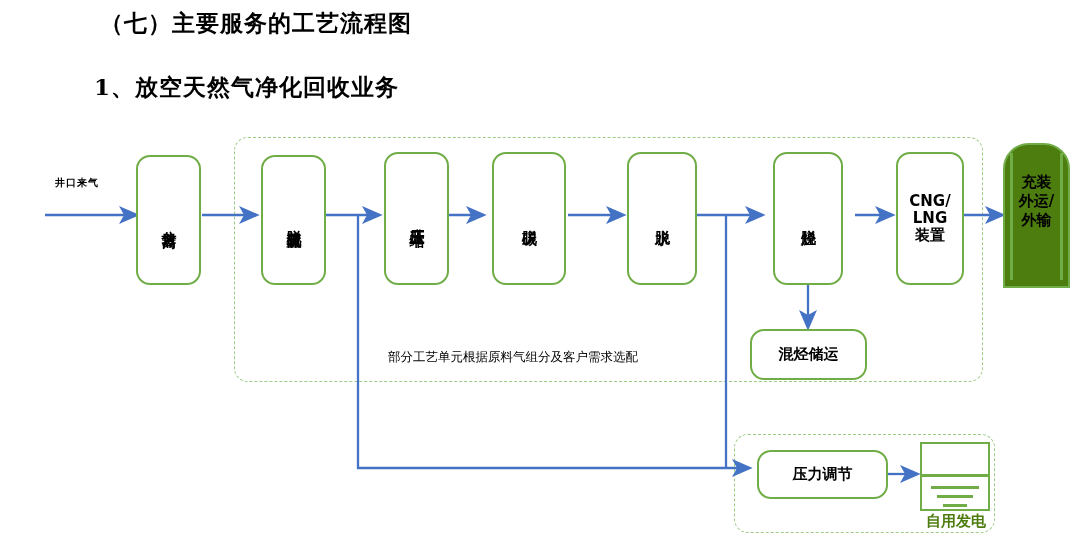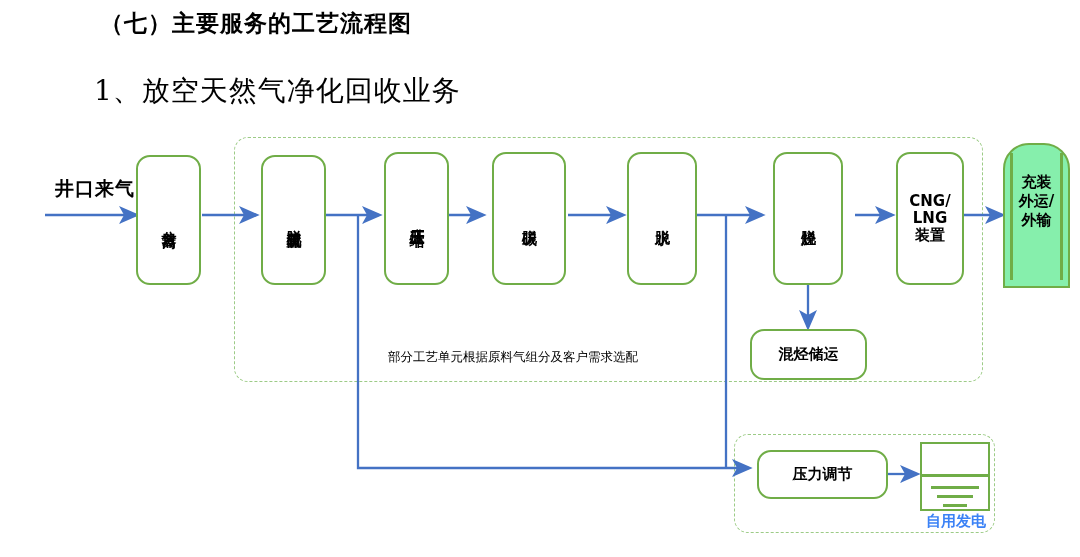--- a/index.html
+++ b/index.html
@@ -16,21 +16,21 @@
   
   .heading1{
     position:absolute;left:88px;top:8px;
     font-family:"DejaVu Sans","Liberation Sans",sans-serif;
     font-weight:bold;font-size:23px;letter-spacing:1px;
     white-space:nowrap;
   }
   .heading2{
     position:absolute;left:82px;top:72px;
     font-family:"DejaVu Serif","Liberation Serif",serif;
-    font-weight:normal;font-size:28px;letter-spacing:1px;
+    font-weight:bold;font-size:23px;letter-spacing:1px;
     white-space:nowrap;
   }
 
   
   #wires{position:absolute;left:0;top:0;width:1080px;height:557px;pointer-events:none;}
 
   
   .group-box{
     position:absolute;
     border:1.4px dashed #9CCB86;
@@ -56,21 +56,21 @@
   .pbox.vert{ font-size:15px; }
   .pbox .txt{display:block;}
 
   
   .tank{
     position:absolute;
     box-sizing:border-box;
     border:2.5px solid #70AD47;
     border-top-left-radius:26px;
     border-top-right-radius:26px;
-    background:#86efac;
+    background:#4d7c0f;
   }
   .tank .bar{
     position:absolute;top:8px;bottom:6px;width:3px;background:#70AD47;
   }
   .tank .bar.l{left:5px;}
   .tank .bar.r{right:5px;}
   .tank .tank-label{
     position:absolute;left:0;right:0;top:28px;
     text-align:center;
     font-family:"DejaVu Sans","Liberation Sans",sans-serif;
@@ -82,21 +82,21 @@
     position:absolute;
     box-sizing:border-box;
     border:2.5px solid #70AD47;
     background:#fff;
   }
   .gen .divider{position:absolute;left:0;right:0;height:2.5px;background:#70AD47;}
   .gen .ln{position:absolute;height:2.5px;background:#70AD47;left:50%;transform:translateX(-50%);}
   .gen-label{
     position:absolute;text-align:center;
     font-family:"DejaVu Sans","Liberation Sans",sans-serif;
-    font-weight:bold;font-size:15px;color:#3b82f6;white-space:nowrap;
+    font-weight:bold;font-size:15px;color:#4d7c0f;white-space:nowrap;
   }
 
   
   .caption{
     position:absolute;
     font-family:"DejaVu Sans","Liberation Sans",sans-serif;
     font-weight:bold;
     color:#000;
     white-space:nowrap;
   }
@@ -200,17 +200,17 @@
   </div>
 
   <div class="gen" style="left:908px;top:442px;width:70px;height:69px;">
     <div class="divider" style="top:30px;"></div>
     <div class="ln" style="top:42px;width:48px;"></div>
     <div class="ln" style="top:51px;width:36px;"></div>
     <div class="ln" style="top:60px;width:24px;"></div>
   </div>
   <div class="gen-label" style="left:900px;top:512px;width:88px;">自用发电</div>
 
-  <div class="caption" style="left:43px;top:176px;font-size:19px;letter-spacing:1px;">井口来气</div>
+  <div class="caption" style="left:43px;top:176px;font-size:10px;letter-spacing:1px;">井口来气</div>
 
   <div class="note" style="left:376px;top:349px;">部分工艺单元根据原料气组分及客户需求选配</div>
 
 </div>
 
 </body></html>

